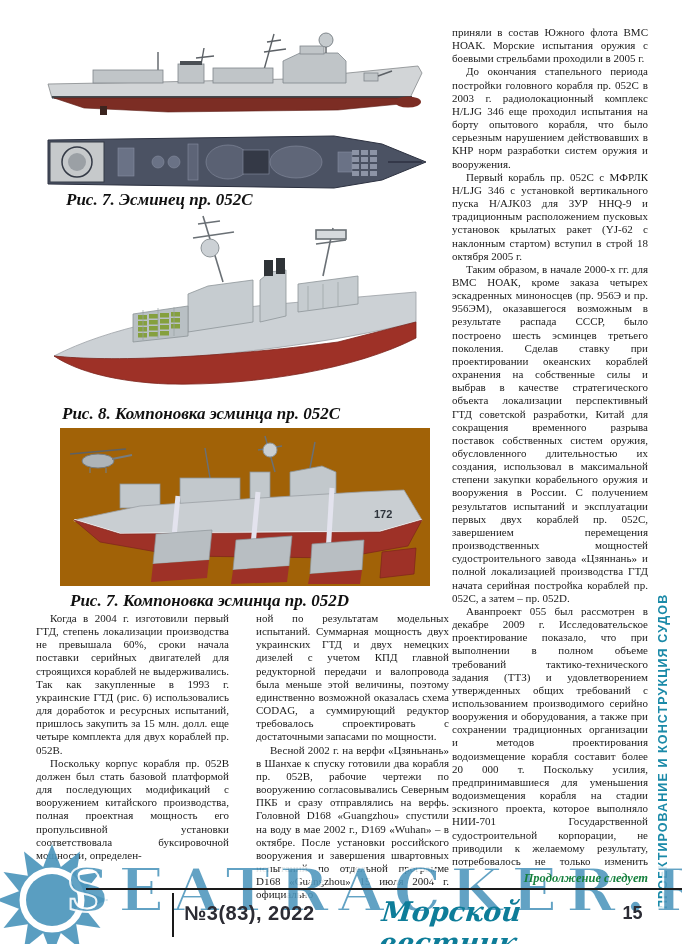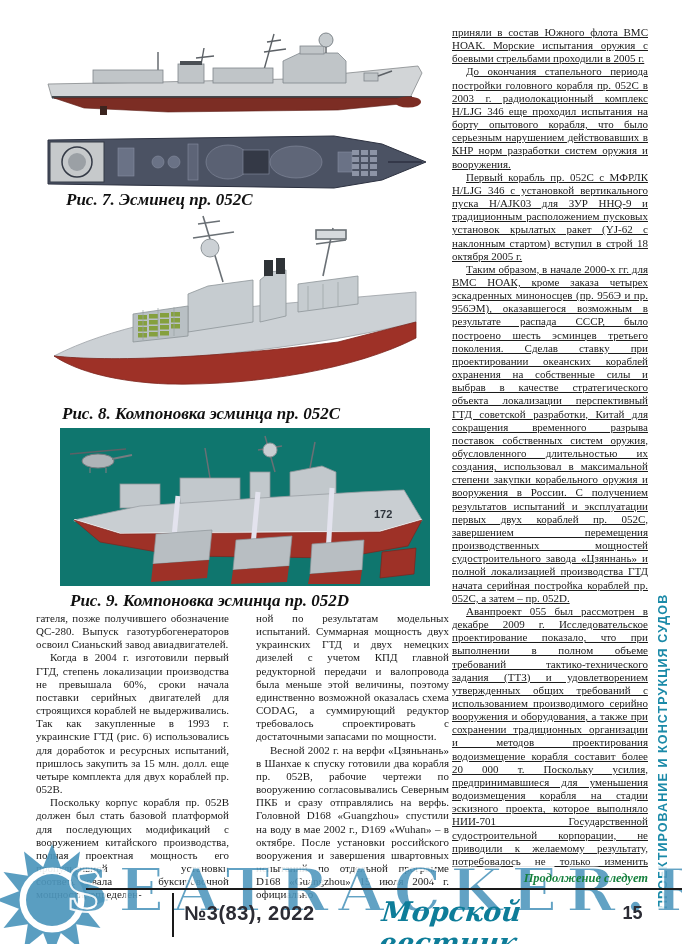--- a/index.html
+++ b/index.html
@@ -6,21 +6,21 @@
   .page{
     position:relative;width:682px;height:944px;background:#ffffff;
     overflow:hidden;font-family:"Liberation Serif","DejaVu Serif",serif;color:#1c1c1c;
   }
   
   .fig{position:absolute;}
   .caption{
     position:absolute;font-size:17px;font-weight:bold;font-style:italic;
     color:#111;white-space:nowrap;
   }
-  .fig9bg{background:#0f766e;}
+  .fig9bg{background:#a16207;}
   
   .col{
     position:absolute;font-size:11px;line-height:13.15px;text-align:justify;
     overflow:hidden;color:#1b1b1b;
   }
   .col p{margin:0;text-indent:14px;}
   .col p.noindent{text-indent:0;}
   .continuation{
     position:absolute;font-size:12.5px;font-style:italic;font-weight:bold;
     text-align:right;color:#15803d;z-index:6;
@@ -228,34 +228,33 @@
         <polygon points="93,136 149,132 147,150 91,154" fill="#9e3127"></polygon>
         <polygon points="176,112 232,108 229,138 173,142" fill="#b8bec2" stroke="#8d9498" stroke-width="0.7"></polygon>
         <polygon points="173,142 229,138 227,154 171,156" fill="#9e3127"></polygon>
         <polygon points="252,116 304,112 302,142 250,146" fill="#b8bec2" stroke="#8d9498" stroke-width="0.7"></polygon>
         <polygon points="250,146 302,142 300,156 248,156" fill="#9e3127"></polygon>
         <polygon points="322,124 356,120 354,146 320,150" fill="#9e3127" stroke="#7c241d" stroke-width="0.7"></polygon>
       </g>
       <text x="314" y="90" font-size="11" font-weight="bold" fill="#2e343c" font-family="Liberation Sans, sans-serif">172</text>
     </svg>
   </div>
-  <div class="caption" style="left:70px;top:591px;">Рис. 9. Компоновка эсминца пр. 052D</div>
+  <div class="caption" style="left:70px;top:591px;">Рис. 7. Компоновка эсминца пр. 052D</div>
 
   <div class="col" style="left:36px;top:612px;width:193px;height:298px;">
-    <p class="noindent">гателя, позже получившего обозначение QC-280. Выпуск газотурбогенераторов освоил Сианьский завод авиадвигателей.</p>
     <p>Когда в 2004 г. изготовили первый ГТД, степень локализации производства не превышала 60%, сроки начала поставки серийных двигателей для строящихся кораблей не выдерживались. Так как закупленные в 1993 г. украинские ГТД (рис. 6) использовались для доработок и ресурсных испытаний, пришлось закупить за 15 млн. долл. еще четыре комплекта для двух кораблей пр. 052В.</p>
     <p>Поскольку корпус корабля пр. 052В должен был стать базовой платформой для последующих модификаций с вооружением китайского производства, полная проектная мощность его пропульсивной установки соответствовала буксировочной мощности, определен-</p>
   </div>
 
   <div class="col" style="left:256px;top:612px;width:193px;height:298px;">
     <p class="noindent">ной по результатам модельных испытаний. Суммарная мощность двух украинских ГТД и двух немецких дизелей с учетом КПД главной редукторной передачи и валопровода была меньше этой величины, поэтому единственно возможной оказалась схема CODAG, а суммирующий редуктор требовалось спроектировать с достаточными запасами по мощности.</p>
     <p>Весной 2002 г. на верфи «Цзяньнань» в Шанхае к спуску готовили два корабля пр. 052В, рабочие чертежи по вооружению согласовывались Северным ПКБ и сразу отправлялись на верфь. Головной D168 «Guangzhou» спустили на воду в мае 2002 г., D169 «Wuhan» – в октябре. После установки российского вооружения и завершения швартовных испытаний по отдельной программе D168 «Guangzhou» 15 июля 2004 г. официально</p>
   </div>
 
-  <div class="col" style="left:452px;top:26px;width:196px;height:846px;text-decoration:underline;">
+  <div class="col" style="left:452px;top:26px;width:196px;height:846px;">
     <p class="noindent">приняли в состав Южного флота ВМС НОАК. Морские испытания оружия с боевыми стрельбами проходили в 2005 г.</p>
     <p>До окончания стапельного периода постройки головного корабля пр. 052С в 2003 г. радиолокационный комплекс H/LJG 346 еще проходил испытания на борту опытового корабля, что было серьезным нарушением действовавших в КНР норм разработки систем оружия и вооружения.</p>
     <p>Первый корабль пр. 052С с МФРЛК H/LJG 346 с установкой вертикального пуска H/AJK03 для ЗУР HHQ-9 и традиционным расположением пусковых установок крылатых ракет (YJ-62 с наклонным стартом) вступил в строй 18 октября 2005 г.</p>
     <p>Таким образом, в начале 2000-х гг. для ВМС НОАК, кроме заказа четырех эскадренных миноносцев (пр. 956Э и пр. 956ЭМ), оказавшегося возможным в результате распада СССР, было построено шесть эсминцев третьего поколения. Сделав ставку при проектировании океанских кораблей охранения на собственные силы и выбрав в качестве стратегического объекта локализации перспективный ГТД советской разработки, Китай для сокращения временного разрыва поставок собственных систем оружия, обусловленного длительностью их создания, использовал в максимальной степени закупки корабельного оружия и вооружения в России. С получением результатов испытаний и эксплуатации первых двух кораблей пр. 052С, завершением перемещения производственных мощностей судостроительного завода «Цзяннань» и полной локализацией производства ГТД начата серийная постройка кораблей пр. 052С, а затем – пр. 052D.</p>
     <p><span>Аванпроект 055 был рассмотрен в декабре 2009 г. Исследовательское проектирование показало, что при выполнении в полном объеме требований тактико-технического задания (ТТЗ) и удовлетворением утвержденных общих требований с использованием производимого серийно вооружения и оборудования, а также при сохранении традиционных организации и методов проектирования водоизмещение корабля составит более 20 000 т. Поскольку усилия, предпринимавшиеся для уменьшения водоизмещения корабля на стадии эскизного проекта, которое выполняло НИИ-701 Государственной судостроительной корпорации, не приводили к желаемому результату, потребовалось не только изменить подходы к организации проектирования корабля и его основных боевых систем, но и пересмотреть исходные технические требования. В первую очередь, это касалось области электронных информационных технологий.</span></p>
   </div>
   <div class="continuation" style="left:452px;top:871px;width:196px;">Продолжение следует</div>
 
   <div class="vside">ПРОЕКТИРОВАНИЕ И КОНСТРУКЦИЯ СУДОВ</div>
 

